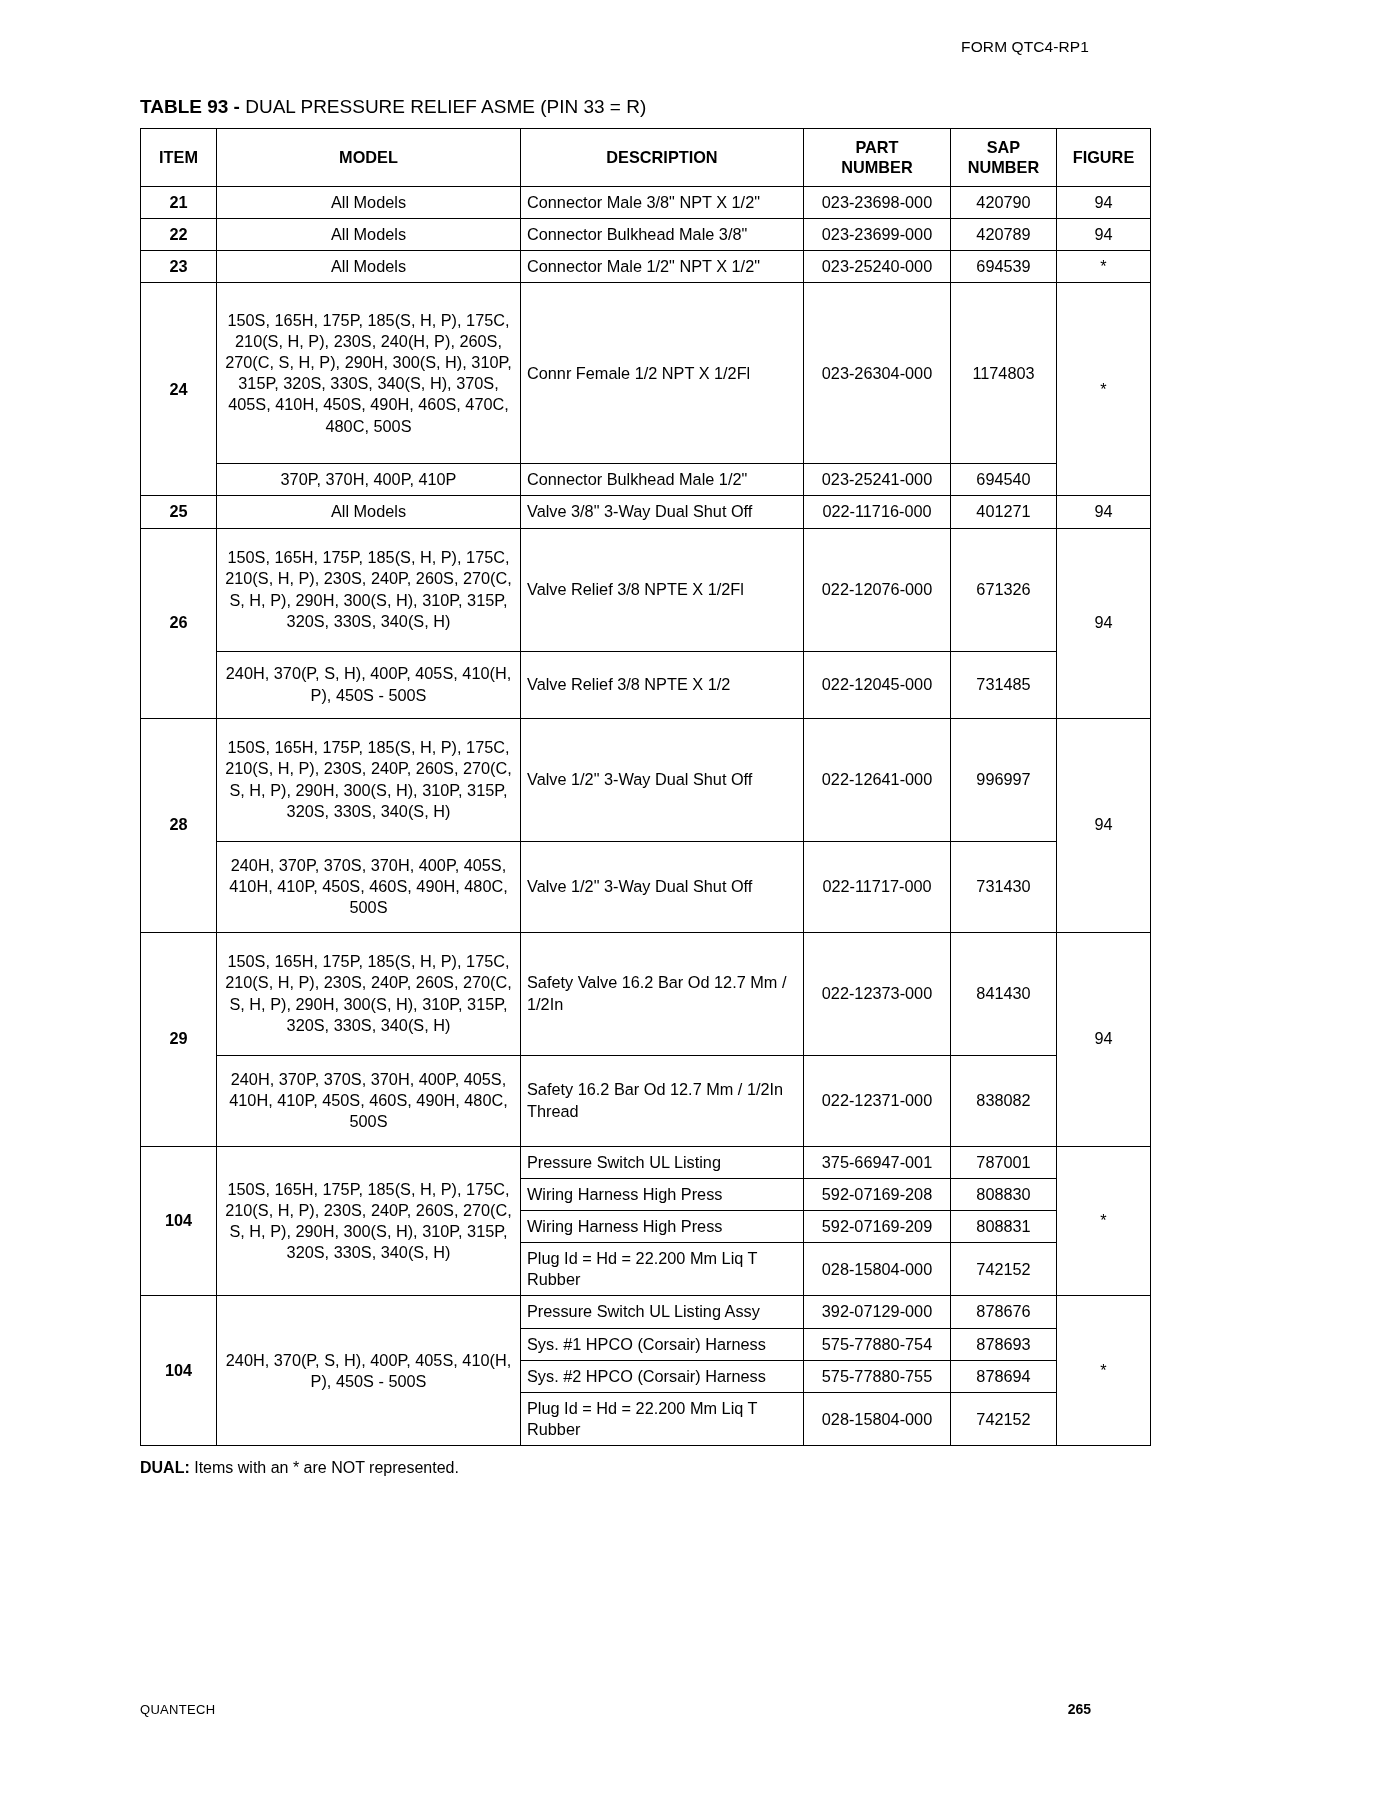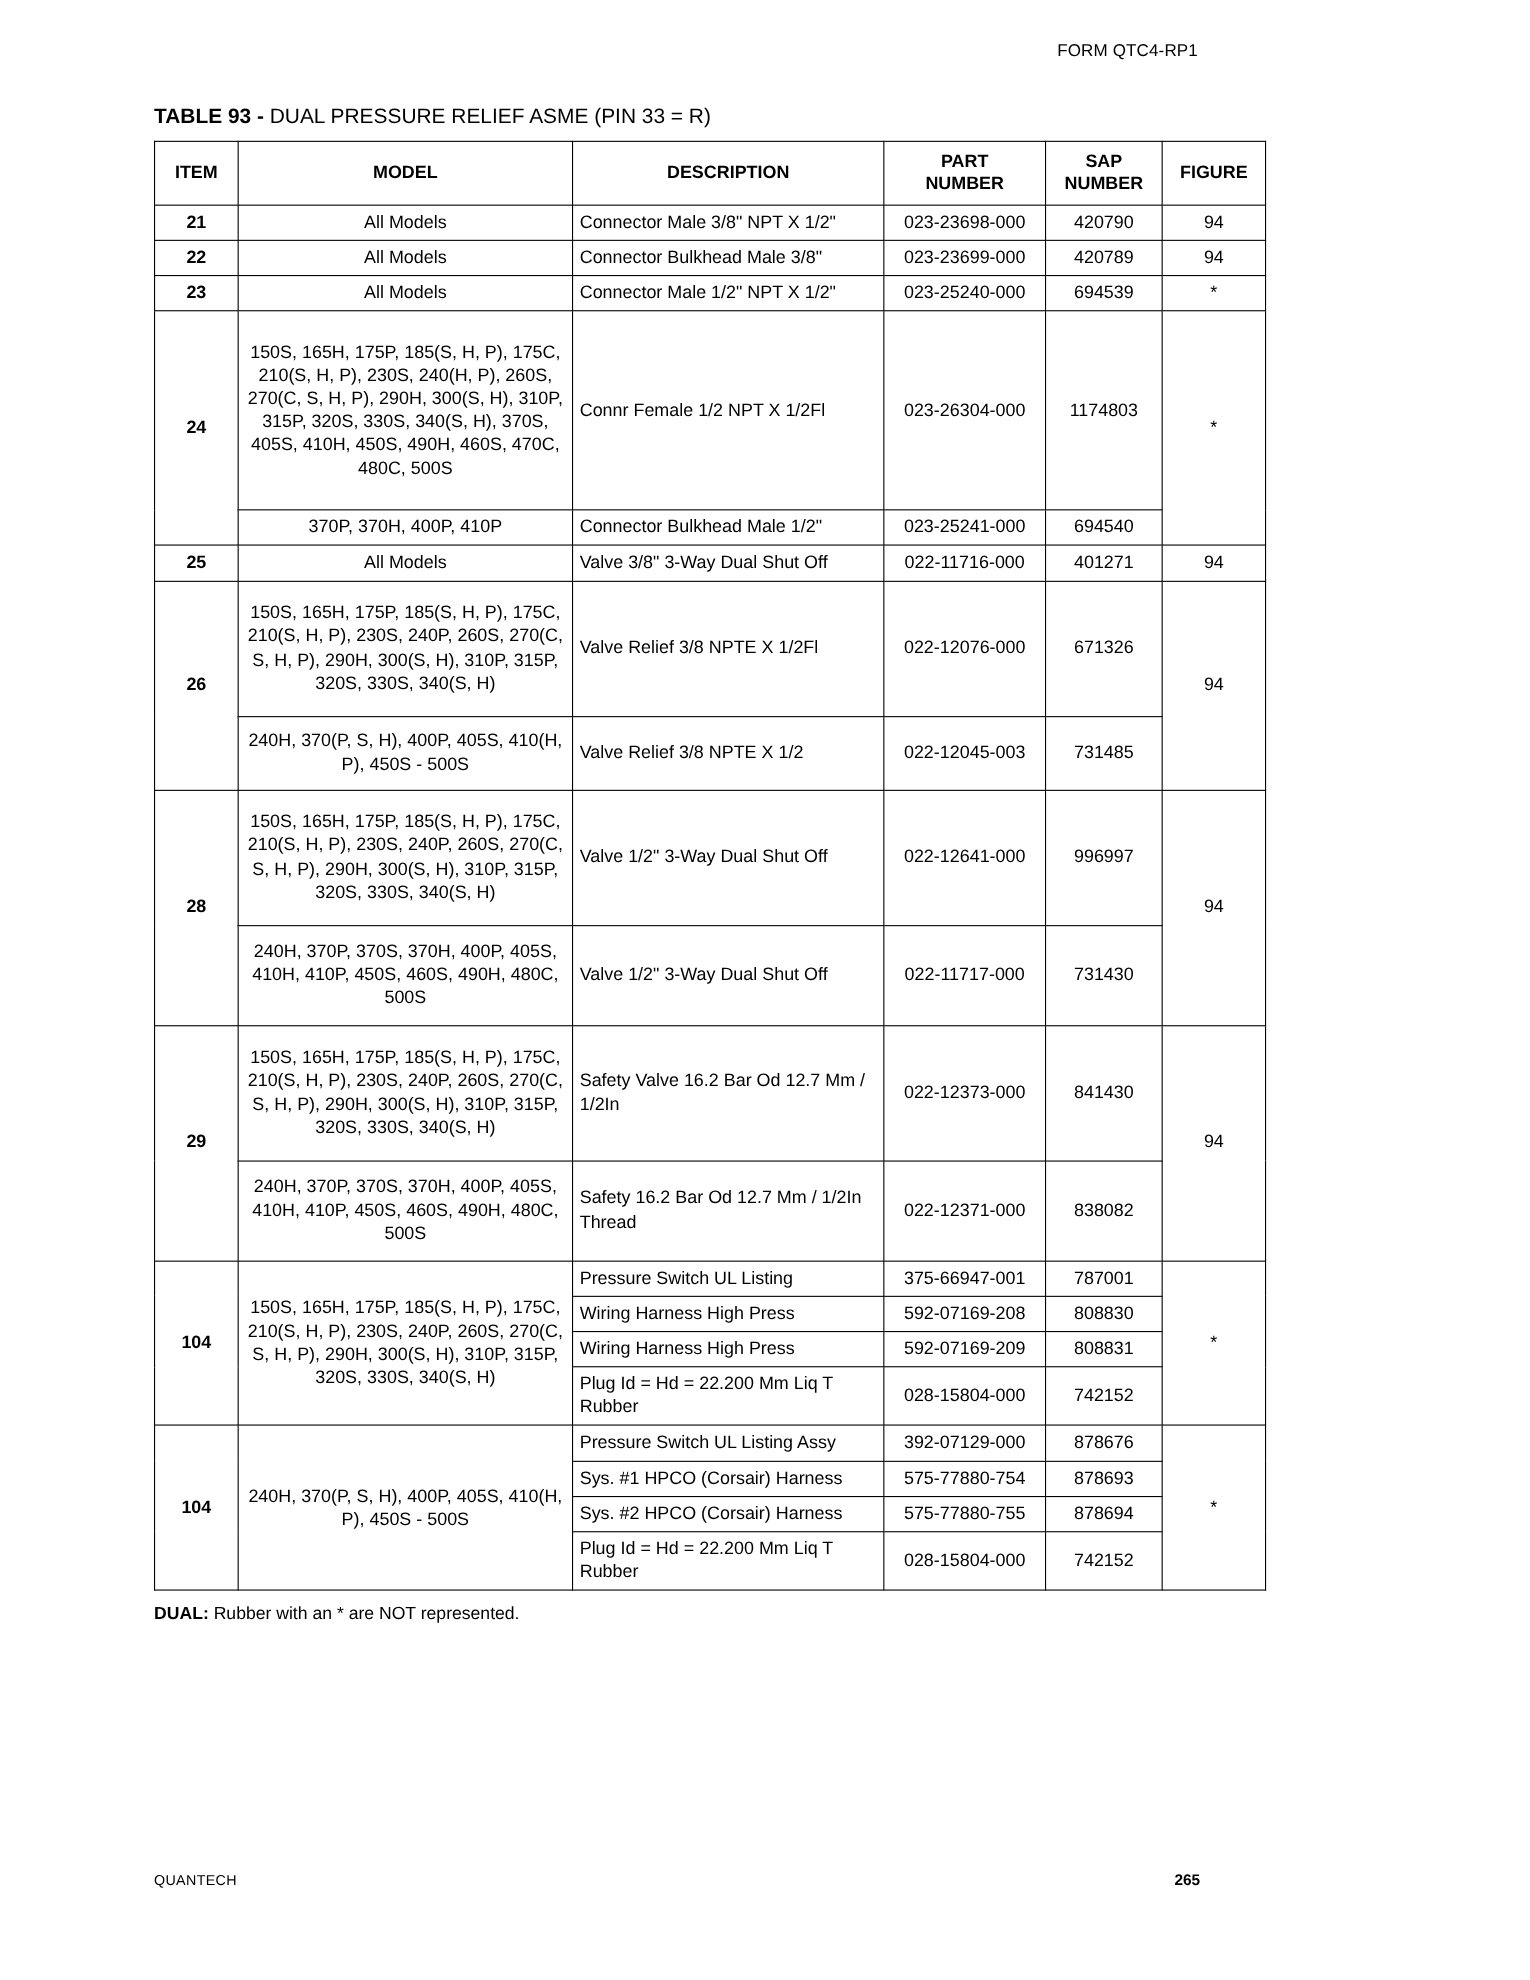--- a/index.html
+++ b/index.html
@@ -211,21 +211,21 @@
         <td class="item" rowspan="2">26</td>
         <td class="model" style="height:112px">150S, 165H, 175P, 185(S, H, P), 175C, 210(S, H, P), 230S, 240P, 260S, 270(C, S, H, P), 290H, 300(S, H), 310P, 315P, 320S, 330S, 340(S, H)</td>
         <td class="desc">Valve Relief 3/8 NPTE X 1/2Fl</td>
         <td class="part">022-12076-000</td>
         <td class="sap">671326</td>
         <td class="fig" rowspan="2">94</td>
       </tr>
       <tr>
         <td class="model" style="height:56px">240H, 370(P, S, H), 400P, 405S, 410(H, P), 450S - 500S</td>
         <td class="desc">Valve Relief 3/8 NPTE X 1/2</td>
-        <td class="part">022-12045-003</td>
+        <td class="part">022-12045-000</td>
         <td class="sap">731485</td>
       </tr>
 
       <tr>
         <td class="item" rowspan="2">28</td>
         <td class="model" style="height:112px">150S, 165H, 175P, 185(S, H, P), 175C, 210(S, H, P), 230S, 240P, 260S, 270(C, S, H, P), 290H, 300(S, H), 310P, 315P, 320S, 330S, 340(S, H)</td>
         <td class="desc">Valve 1/2" 3-Way Dual Shut Off</td>
         <td class="part">022-12641-000</td>
         <td class="sap">996997</td>
         <td class="fig" rowspan="2">94</td>
@@ -297,21 +297,21 @@
       <tr>
         <td class="desc">Plug Id = Hd = 22.200 Mm Liq T Rubber</td>
         <td class="part">028-15804-000</td>
         <td class="sap">742152</td>
       </tr>
 
     </tbody>
   </table>
 
   <div class="note">
-    <span class="note-label">DUAL:</span><span> Rubber with an * are NOT represented.</span>
+    <span class="note-label">DUAL:</span><span> Items with an * are NOT represented.</span>
   </div>
 
   <div class="doc-footer">
     <span class="brand">QUANTECH</span>
     <span class="pagenum">265</span>
   </div>
 
 </div>
 
 </body></html>

